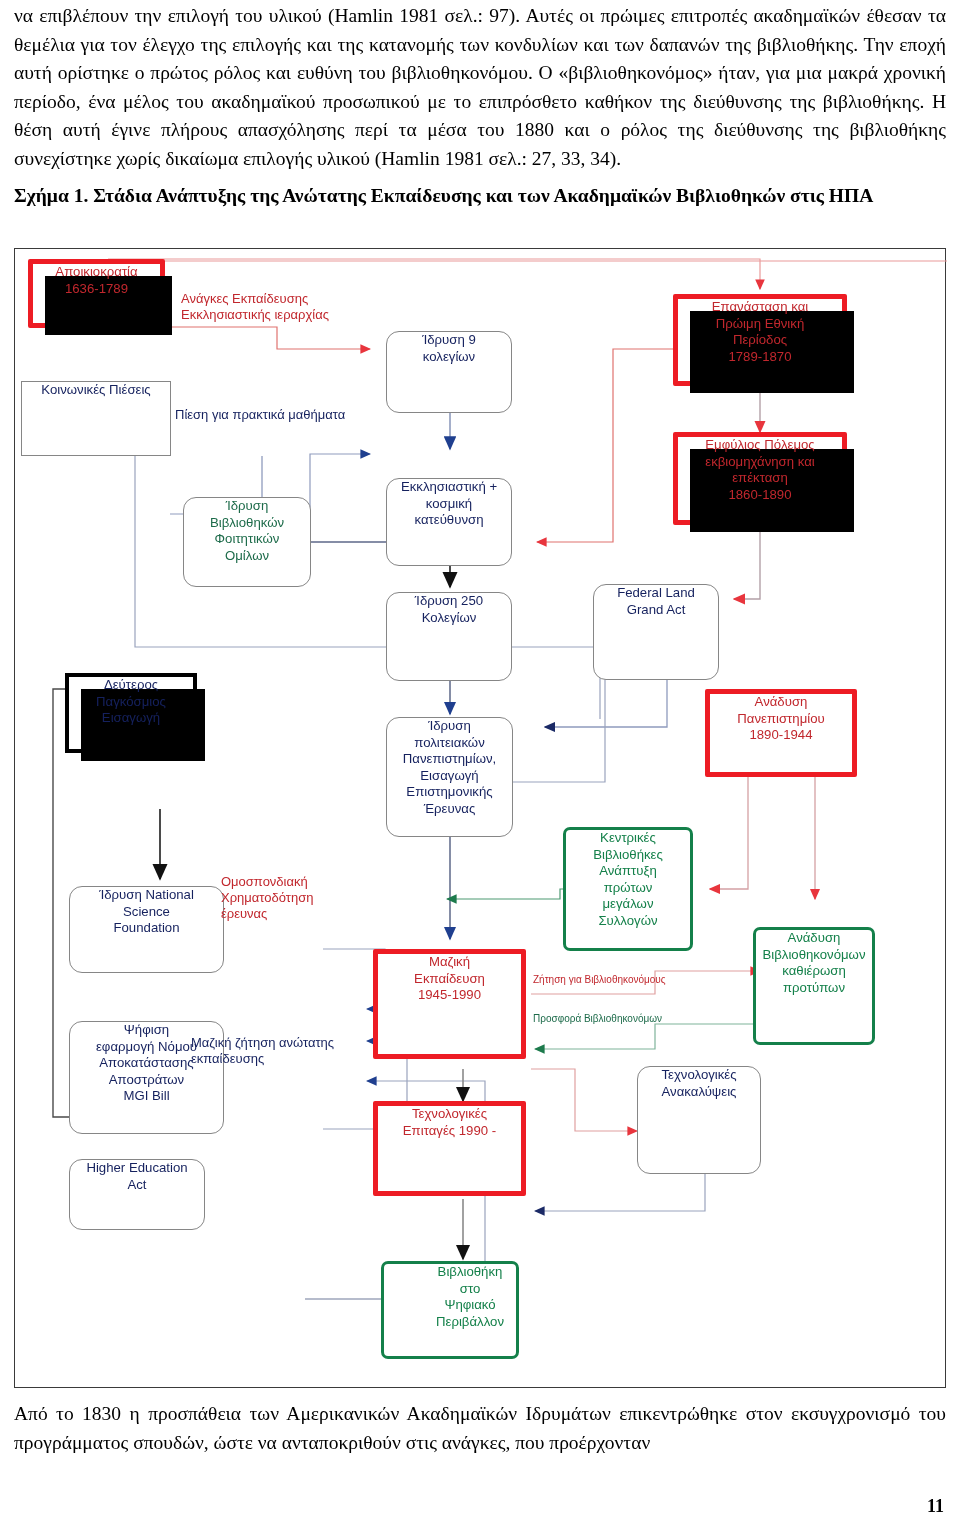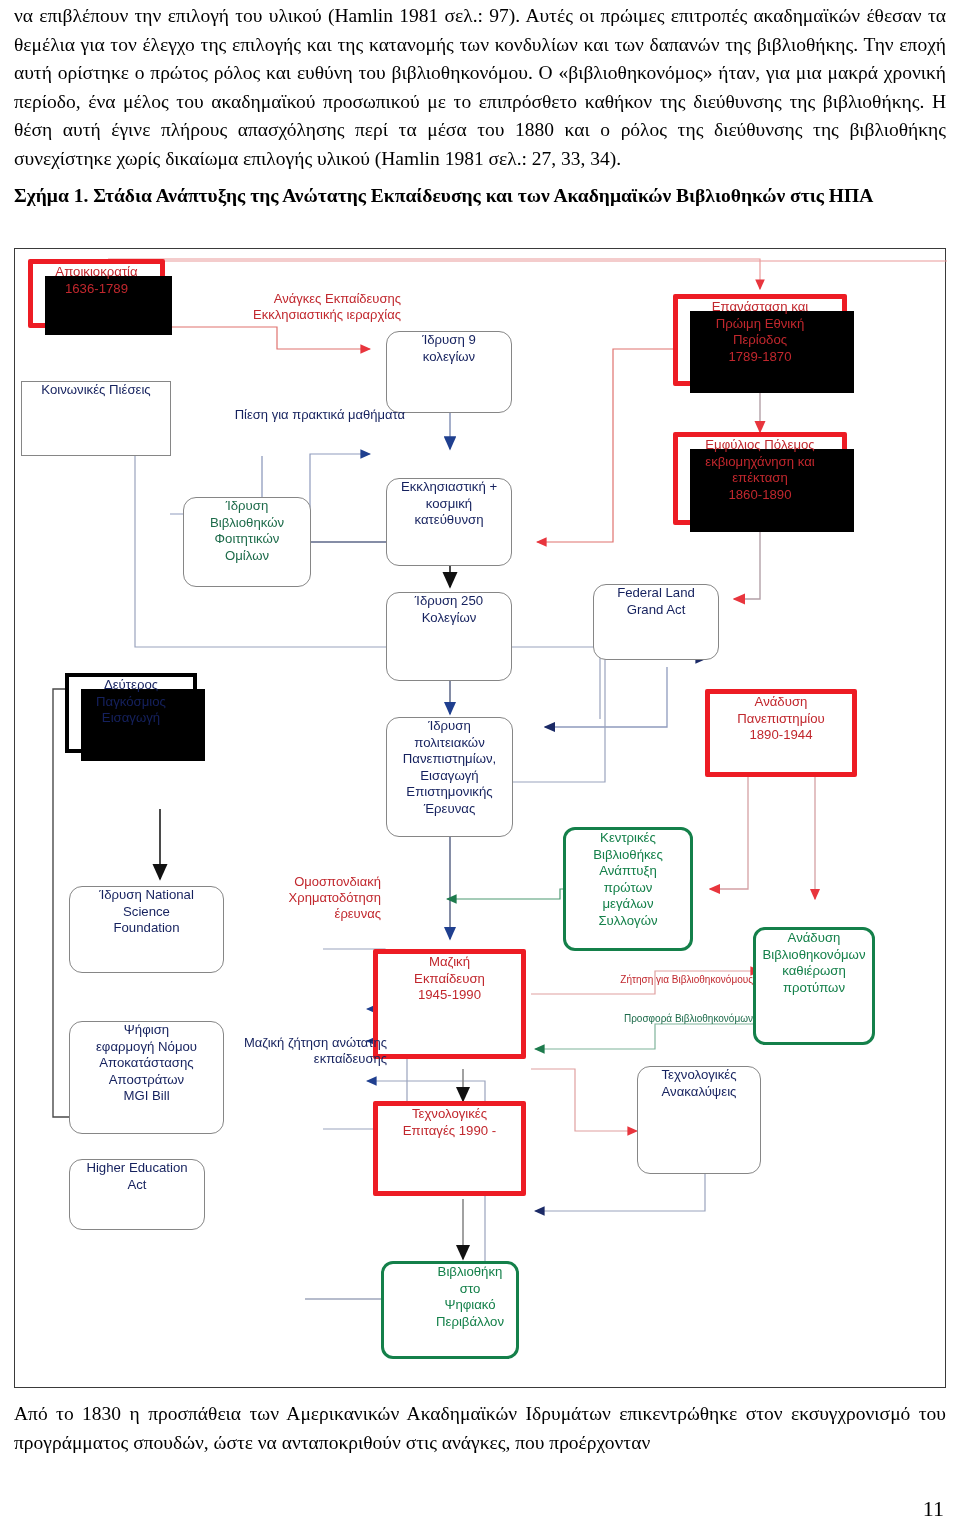--- a/index.html
+++ b/index.html
@@ -36,22 +36,22 @@
     font-size: 19.5px;
     line-height: 28.5px;
   }
   #para-bottom { top: 1400px; }
 
   #page-number {
     position: absolute;
     right: 16px;
     top: 1496px;
     font-family: "Liberation Serif", serif;
-    font-size: 22px;
-    font-weight: normal;
+    font-size: 18px;
+    font-weight: bold;
   }
 
   
   #figure {
     position: absolute;
     left: 14px;
     top: 248px;
     width: 932px;
     height: 1140px;
     border: 1px solid #3a3a3a;
@@ -93,21 +93,21 @@
   }
   
   .n-square {
     border: 1px solid #868686;
     border-radius: 0;
     color: #15215e;
   }
   
   .n-green {
     border: 3.5px solid #14804a;
-    border-radius: 12px;
+    border-radius: 7px;
     color: #14804a;
   }
   
   .n-greentext {
     border: 1px solid #868686;
     border-radius: 13px;
     color: #1d6b4a;
   }
   
   .n-red {
@@ -129,21 +129,21 @@
     border-radius: 0;
     color: #15215e;
   }
 
   
   .elabel {
     position: absolute;
     font-family: "Liberation Sans", sans-serif;
     font-size: 13px;
     line-height: 16px;
-    text-align: right;
+    text-align: left;
     z-index: 4;
     background: transparent;
   }
   .el-red   { color: #c1272d; }
   .el-blue  { color: #15215e; }
   .el-green { color: #1d6b4a; }
   .el-small { font-size: 10px; line-height: 14px; }
 </style>
 </head>
 <body>
@@ -316,21 +316,21 @@
       </span>
     </div>
 
     <div class="node n-plain" style="left:371px; top:343px; width:126px; height:89px;">
       <span class="lbl">
         <span>Ίδρυση 250</span><br>
         <span>Κολεγίων</span>
       </span>
     </div>
 
-    <div class="node n-plain" style="left:578px; top:335px; width:126px; height:76px;">
+    <div class="node n-plain" style="left:578px; top:335px; width:126px; height:96px;">
       <span class="lbl">
         <span>Federal Land</span><br>
         <span>Grand Act</span>
       </span>
     </div>
 
     <div class="node n-red" style="left:690px; top:440px; width:152px; height:88px;">
       <span class="lbl">
         <span>Ανάδυση</span><br>
         <span>Πανεπιστημίου</span><br>

